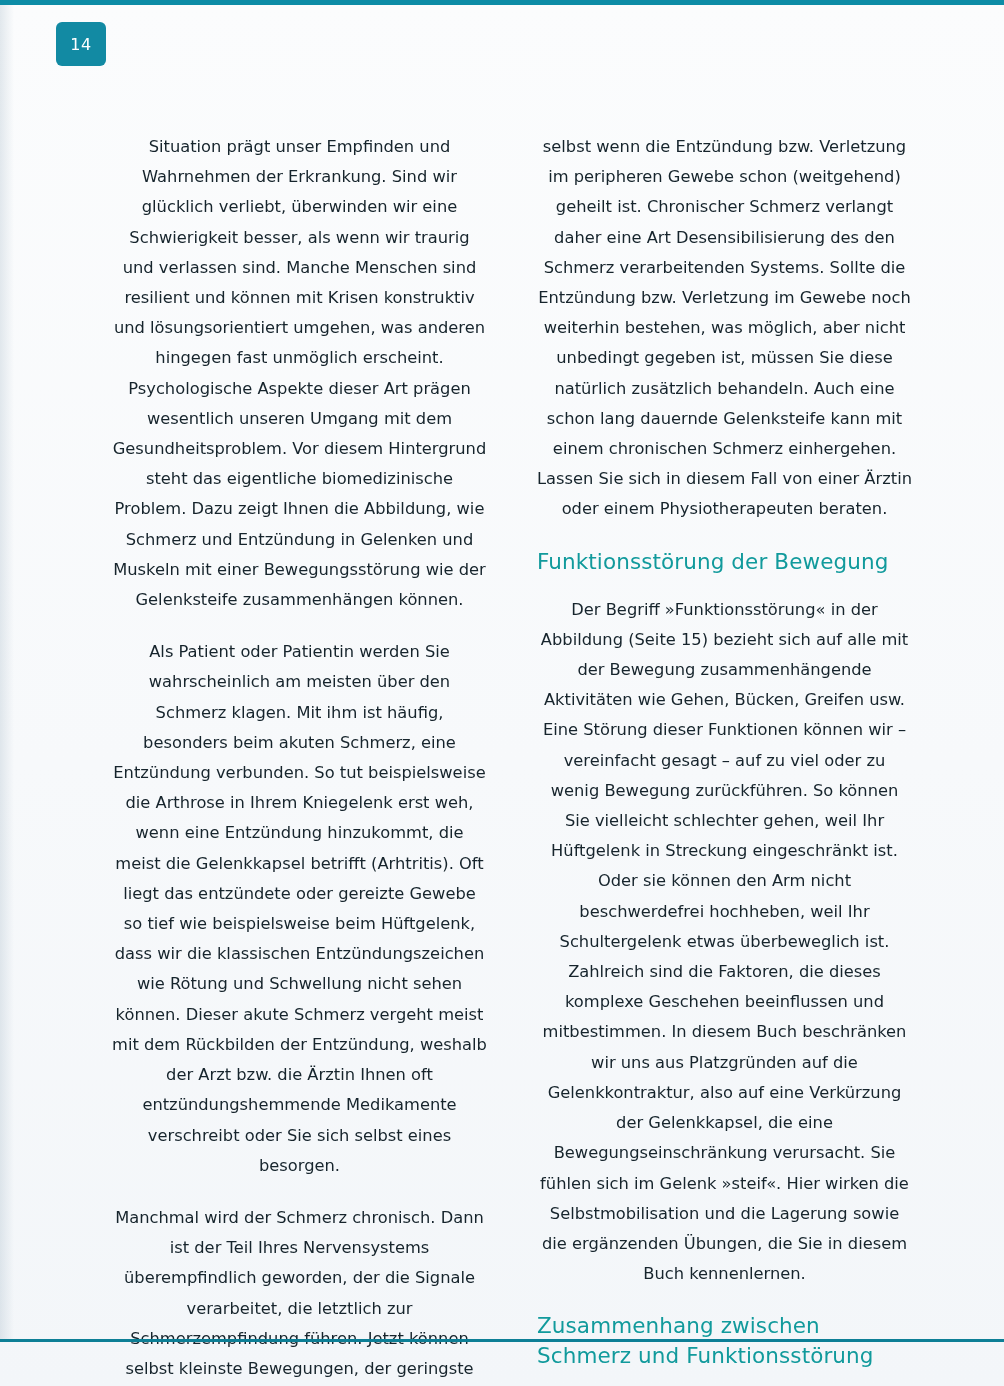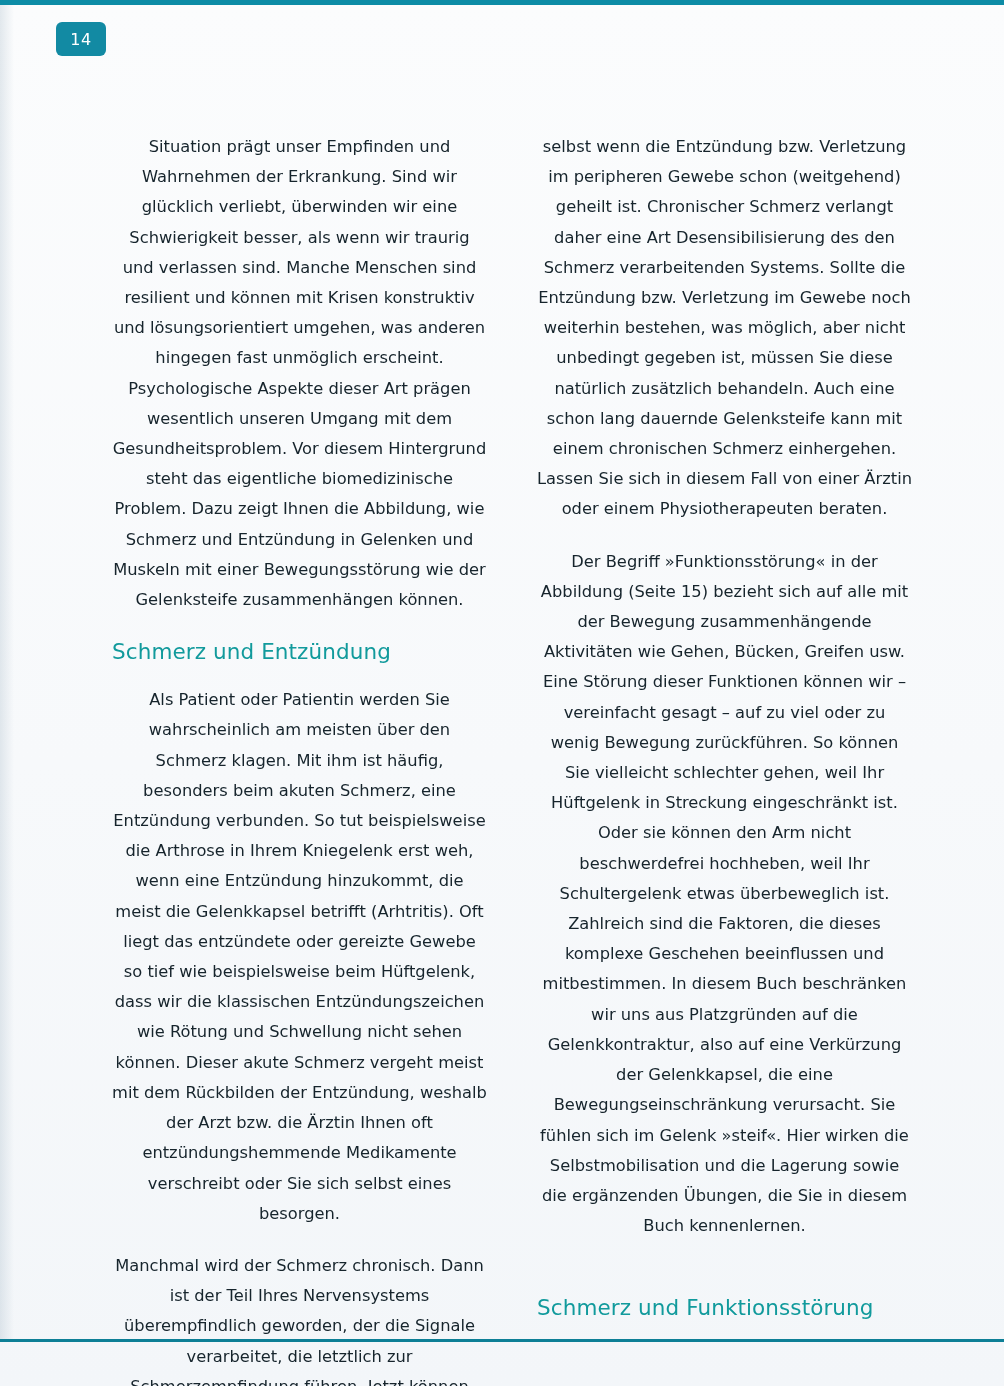--- a/index.html
+++ b/index.html
@@ -26,21 +26,21 @@
     left: 0;
     right: 0;
     height: 5px;
     background: #0d8ca6;
   }
   .page-number-badge {
     position: absolute;
     top: 22px;
     left: 56px;
     width: 50px;
-    height: 34px;
+    height: 44px;
     background: #128aa3;
     border-radius: 6px;
     color: #ffffff;
     font-size: 16px;
     display: flex;
     align-items: center;
     justify-content: center;
     letter-spacing: 0.5px;
   }
   .content {
@@ -116,34 +116,34 @@
   <div class="top-rule"></div>
   <div class="edge-shadow"></div>
 
   <div class="page-number-badge">14</div>
 
   <div class="content">
 
     <div class="column col-left">
       <p class="body-text">Situation prägt unser Empfinden und Wahrnehmen der Erkrankung. Sind wir glücklich verliebt, überwinden wir eine Schwierigkeit besser, als wenn wir traurig und verlassen sind. Manche Menschen sind resilient und können mit Krisen konstruktiv und lösungsorientiert umgehen, was anderen hingegen fast unmöglich erscheint. Psychologische Aspekte dieser Art prägen wesentlich unseren Umgang mit dem Gesundheitsproblem. Vor diesem Hintergrund steht das eigentliche biomedizinische Problem. Dazu zeigt Ihnen die Abbildung, wie Schmerz und Entzündung in Gelenken und Muskeln mit einer Bewegungsstörung wie der Gelenksteife zusammenhängen können.</p>
 
-      <h2 class="section-heading">Schmerz und Entzündung</h2>
 
       <p class="body-text">Als Patient oder Patientin werden Sie wahrscheinlich am meisten über den Schmerz klagen. Mit ihm ist häufig, besonders beim akuten Schmerz, eine Entzündung verbunden. So tut beispielsweise die Arthrose in Ihrem Kniegelenk erst weh, wenn eine Entzündung hinzukommt, die meist die Gelenkkapsel betrifft (Arhtritis). Oft liegt das entzündete oder gereizte Gewebe so tief wie beispielsweise beim Hüftgelenk, dass wir die klassischen Entzündungszeichen wie Rötung und Schwellung nicht sehen können. Dieser akute Schmerz vergeht meist mit dem Rückbilden der Entzündung, weshalb der Arzt bzw. die Ärztin Ihnen oft entzündungshemmende Medikamente verschreibt oder Sie sich selbst eines besorgen.</p>
       <p class="body-text">Manchmal wird der Schmerz chronisch. Dann ist der Teil Ihres Nervensystems überempfindlich geworden, der die Signale verarbeitet, die letztlich zur Schmerzempfindung führen. Jetzt können selbst kleinste Bewegungen, der geringste Druck und ähnliche einfache Reize wehtun, die normalerweise keinen Schmerz auslösen. Diese Überempfindlichkeit bleibt,</p>
     </div>
 
     <div class="column col-right">
       <p class="body-text">selbst wenn die Entzündung bzw. Verletzung im peripheren Gewebe schon (weitgehend) geheilt ist. Chronischer Schmerz verlangt daher eine Art Desensibilisierung des den Schmerz verarbeitenden Systems. Sollte die Entzündung bzw. Verletzung im Gewebe noch weiterhin bestehen, was möglich, aber nicht unbedingt gegeben ist, müssen Sie diese natürlich zusätzlich behandeln. Auch eine schon lang dauernde Gelenksteife kann mit einem chronischen Schmerz einhergehen. Lassen Sie sich in diesem Fall von einer Ärztin oder einem Physiotherapeuten beraten.</p>
 
+      <h2 class="section-heading">Funktionsstörung der Bewegung</h2>
 
       <p class="body-text">Der Begriff »Funktionsstörung« in der Abbildung (Seite 15) bezieht sich auf alle mit der Bewegung zusammenhängende Aktivitäten wie Gehen, Bücken, Greifen usw. Eine Störung dieser Funktionen können wir – vereinfacht gesagt – auf zu viel oder zu wenig Bewegung zurückführen. So können Sie vielleicht schlechter gehen, weil Ihr Hüftgelenk in Streckung eingeschränkt ist. Oder sie können den Arm nicht beschwerdefrei hochheben, weil Ihr Schultergelenk etwas überbeweglich ist. Zahlreich sind die Faktoren, die dieses komplexe Geschehen beeinflussen und mitbestimmen. In diesem Buch beschränken wir uns aus Platzgründen auf die Gelenkkontraktur, also auf eine Verkürzung der Gelenkkapsel, die eine Bewegungseinschränkung verursacht. Sie fühlen sich im Gelenk »steif«. Hier wirken die Selbstmobilisation und die Lagerung sowie die ergänzenden Übungen, die Sie in diesem Buch kennenlernen.</p>
 
       <h2 class="section-heading heading-tight">
-        <br>
+        <span>Zusammenhang zwischen</span><br>
         <span>Schmerz und Funktionsstörung</span>
       </h2>
 
     </div>
 
   </div>
 
   <div class="footer-accent"></div>
 
 </div>

